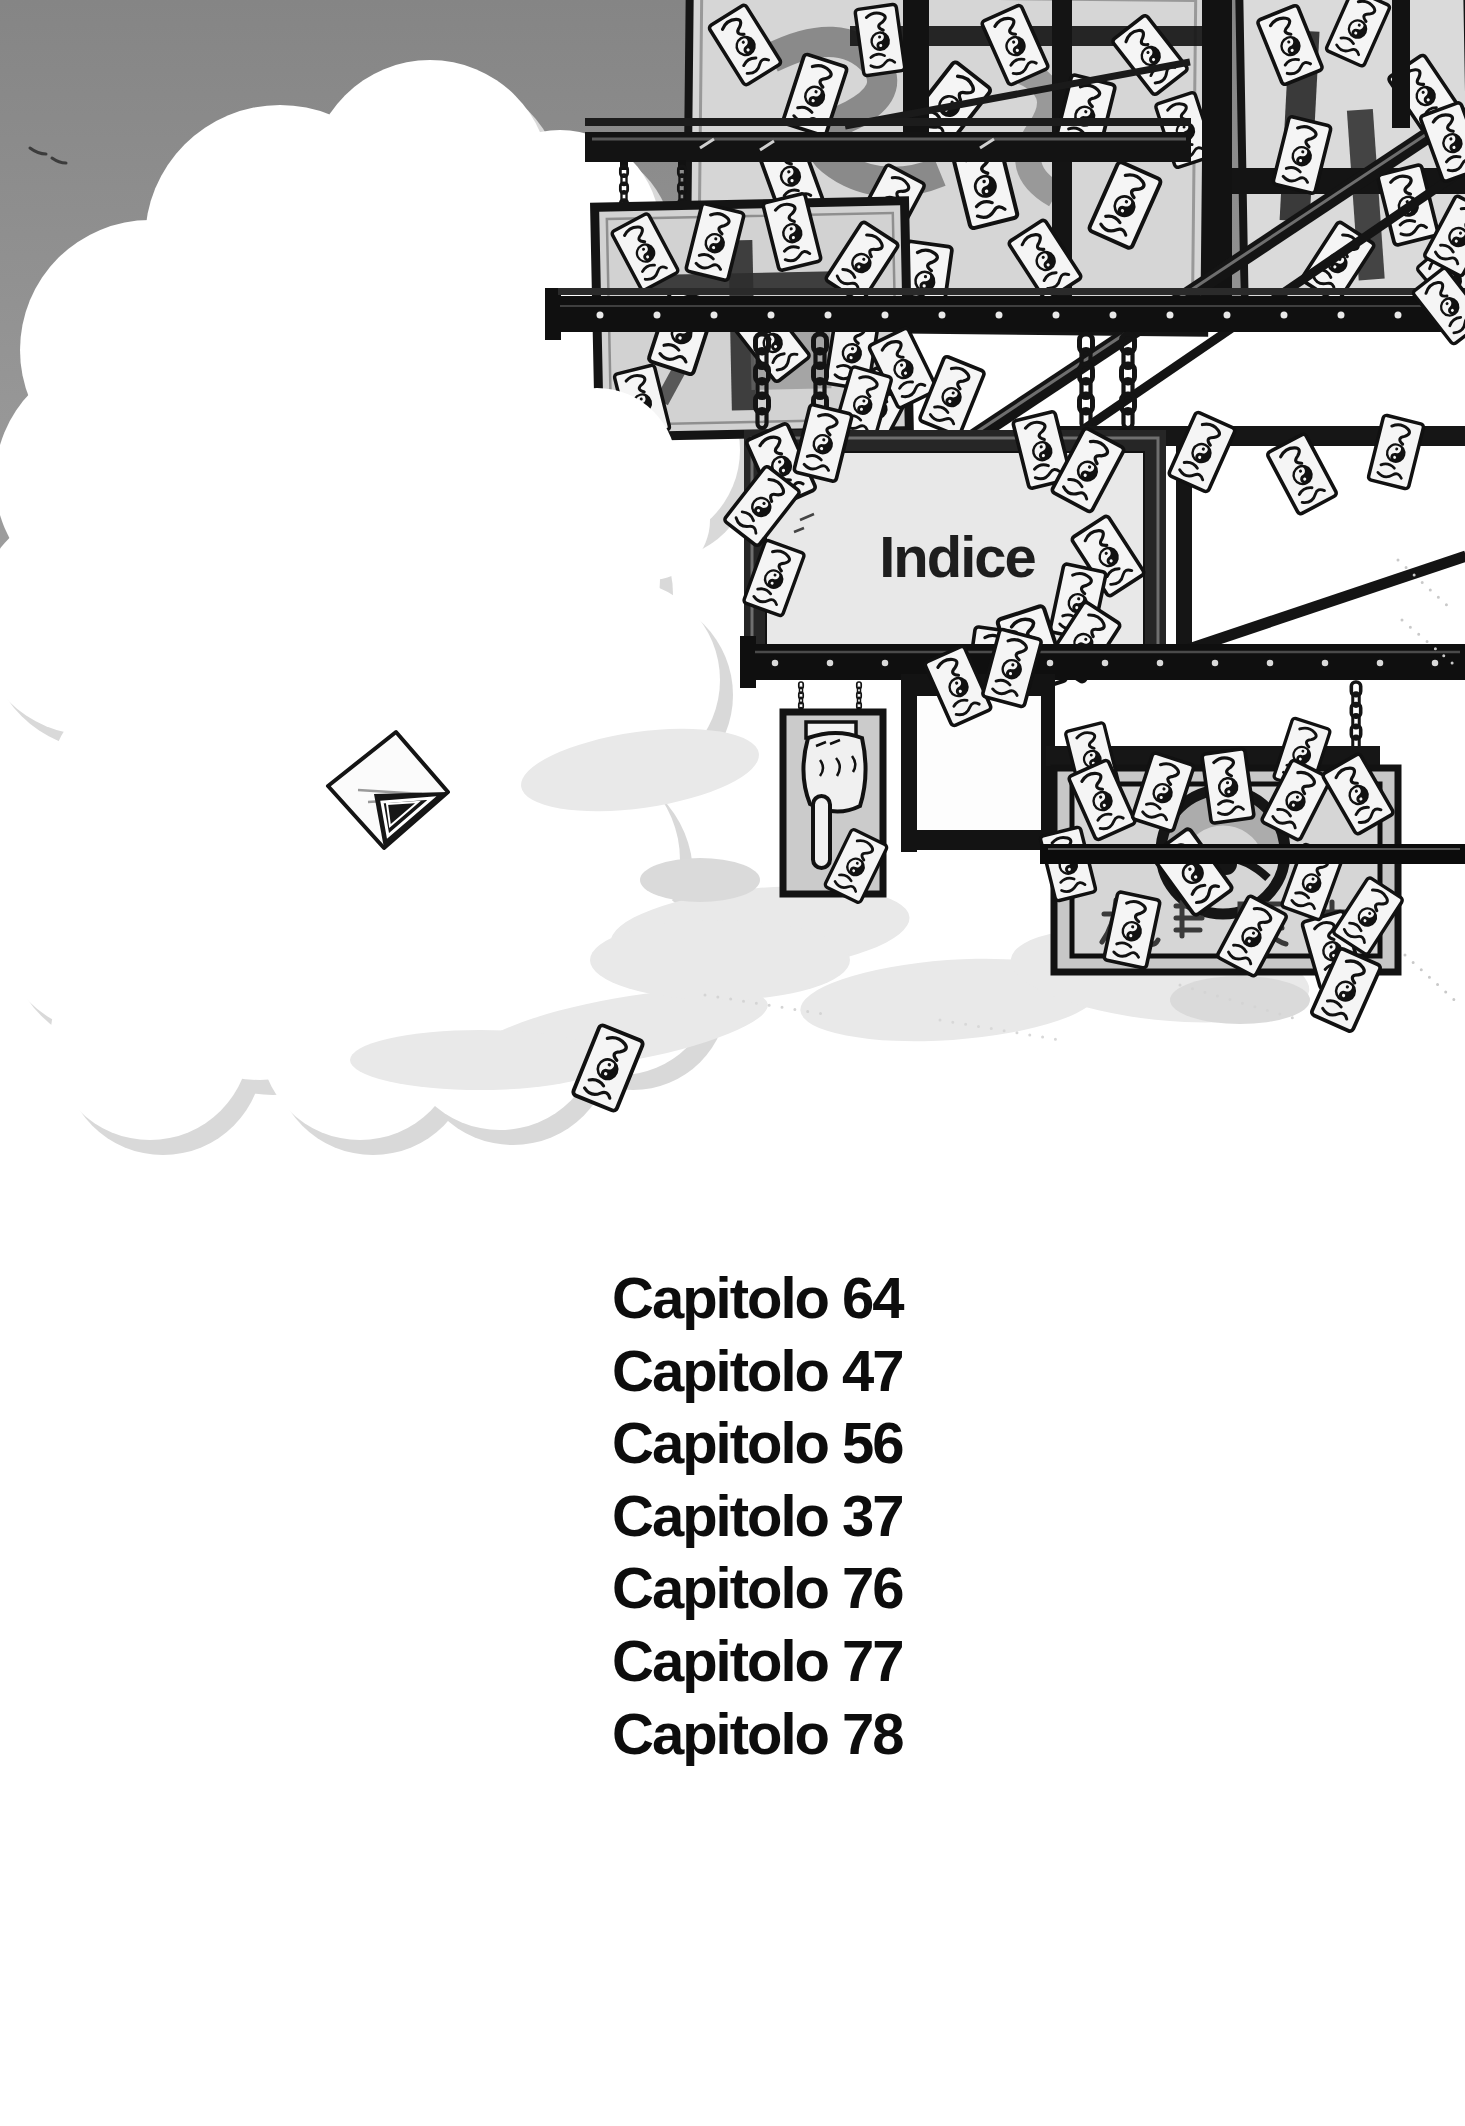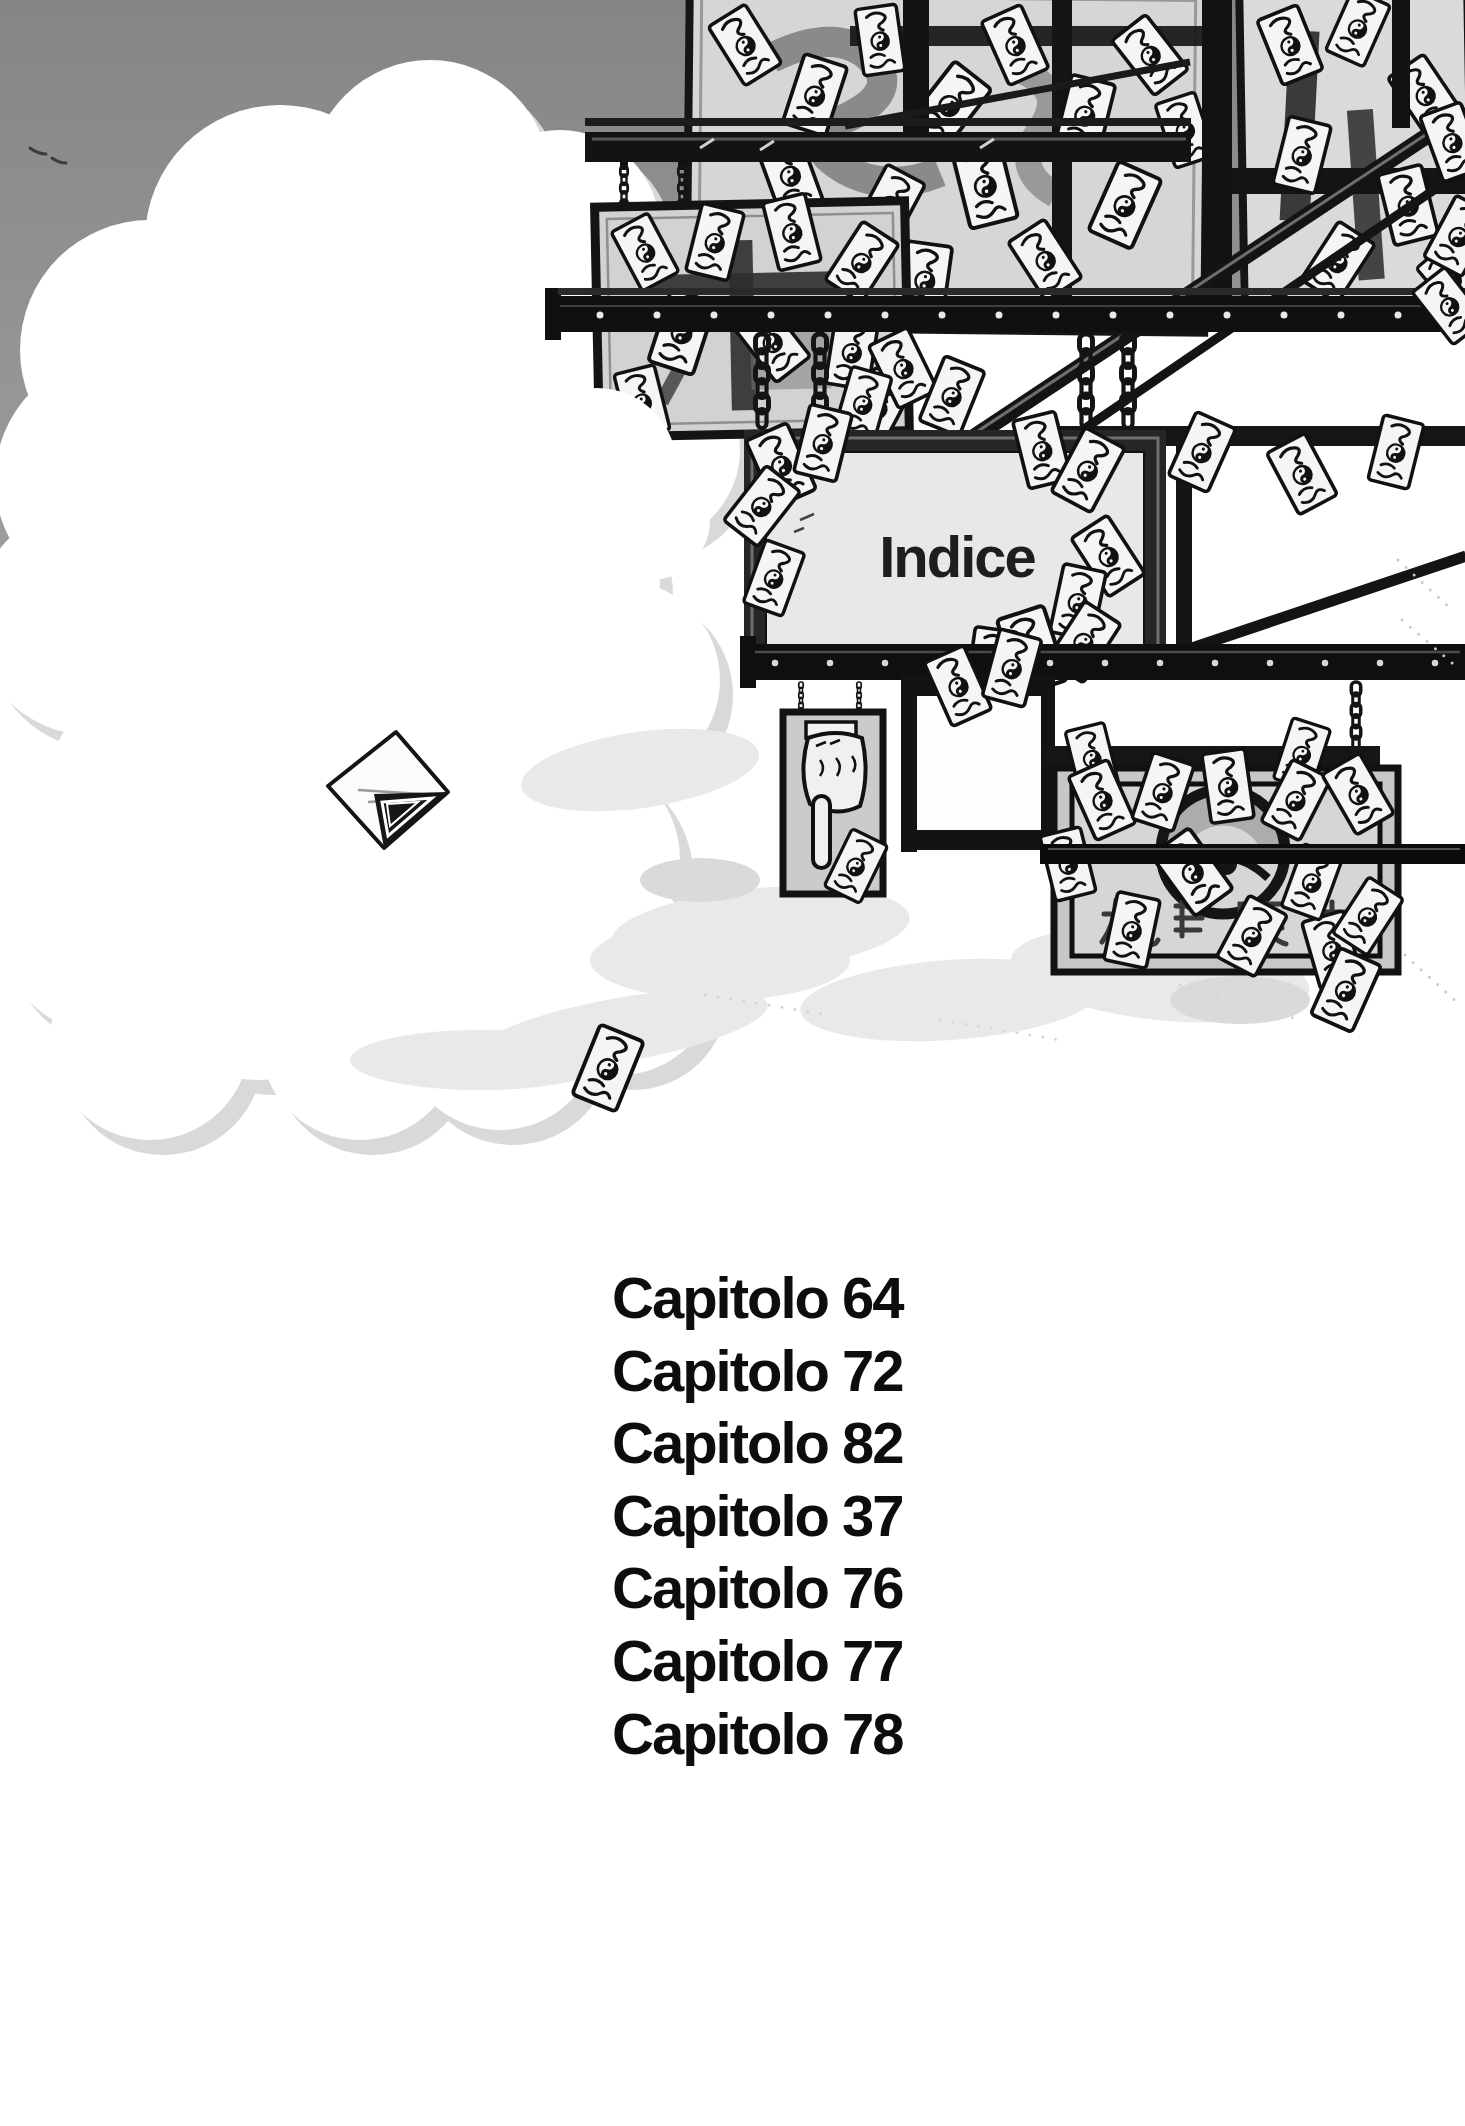--- a/index.html
+++ b/index.html
@@ -353,24 +353,24 @@
     <line x1="1180" y1="985" x2="1300" y2="1020" stroke="#d4d4d4" stroke-width="3" stroke-dasharray="0 13"></line>
     <line x1="705" y1="995" x2="830" y2="1015" stroke="#d4d4d4" stroke-width="3" stroke-dasharray="0 13"></line>
     <line x1="940" y1="1020" x2="1060" y2="1040" stroke="#d8d8d8" stroke-width="3" stroke-dasharray="0 13"></line>
   </g>
 </svg>
 
   <div class="chapters">
 
       <div class="chapter">Capitolo 64</div>
 
-      <div class="chapter">Capitolo 72</div>
-
-
-      <div class="chapter">Capitolo 82</div>
+      <div class="chapter">Capitolo 47</div>
+
+
+      <div class="chapter">Capitolo 56</div>
 
       <div class="chapter">Capitolo 37</div>
 
       <div class="chapter">Capitolo 76</div>
 
       <div class="chapter">Capitolo 77</div>
 
       <div class="chapter">Capitolo 78</div>
     </div>
 

